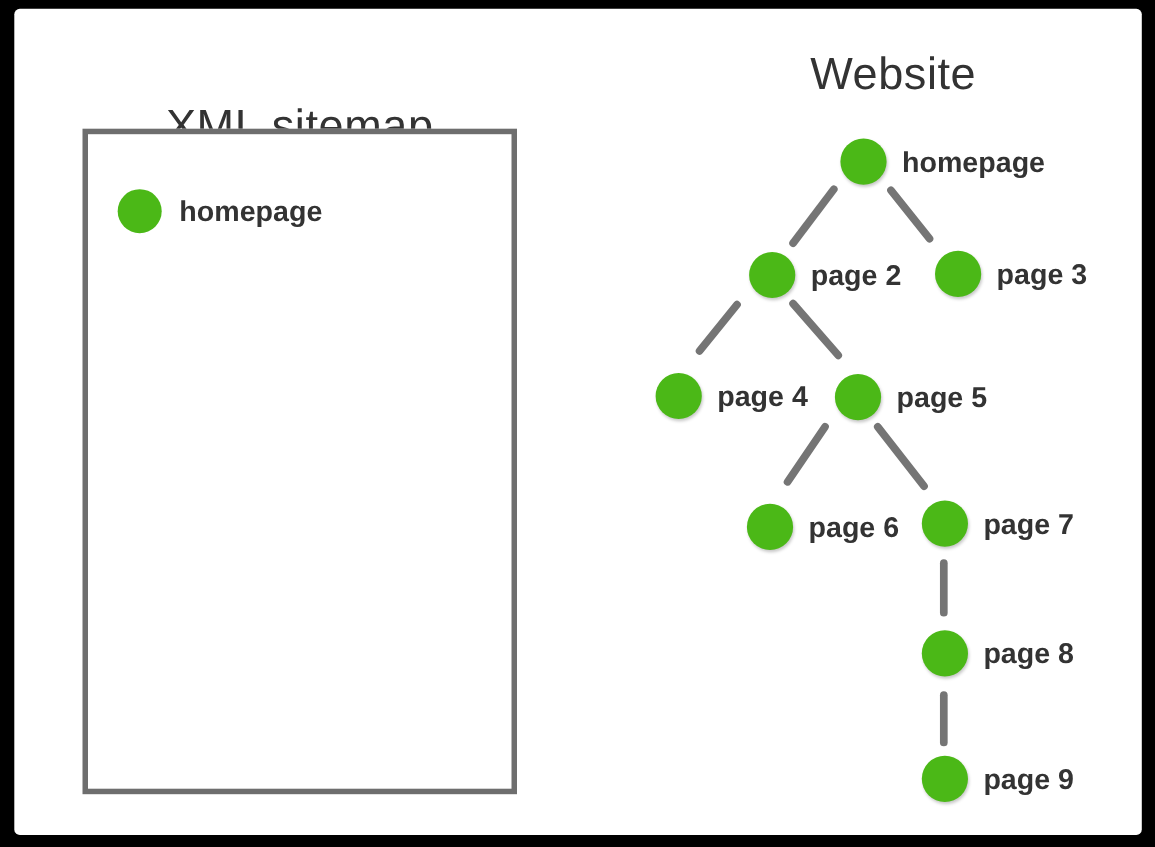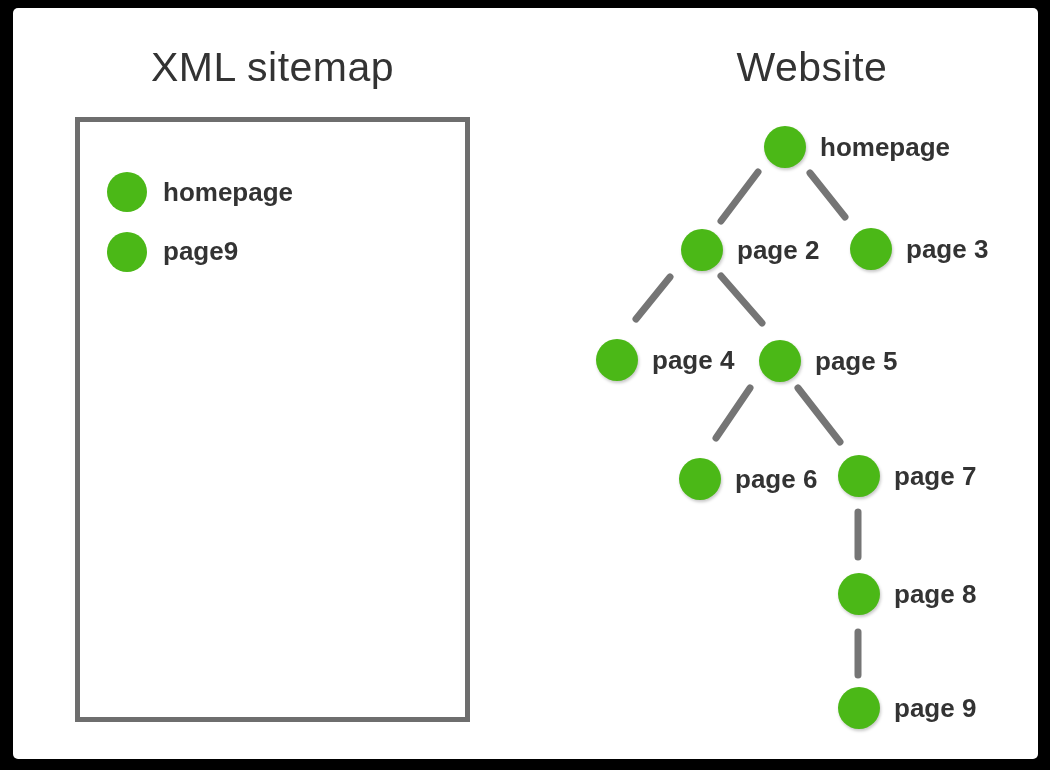--- a/index.html
+++ b/index.html
@@ -28,21 +28,21 @@
   }
   .panel-title {
     position: absolute;
     top: 36px;
     font-size: 41px;
     font-weight: 400;
     color: #333333;
     text-align: center;
     letter-spacing: 0.5px;
   }
-  #left-title  { left: 62px;  width: 395px; }
+  #left-title  { left: 62px;  width: 395px; margin-top: 47px; }
   #right-title { left: 569px; width: 460px; }
 
   .sitemap-box {
     position: absolute;
     left: 62px;              
     top: 109px;              
     width: 385px;            
     height: 595px;           
     border: 5px solid #6e6e6e;
     background: #ffffff;
@@ -102,24 +102,20 @@
     <div class="panel-title" id="left-title">XML sitemap</div>
 
     <div class="panel-title" id="right-title">Website</div>
 
     <div class="sitemap-box">
       <div class="sitemap-list">
           <div class="sitemap-item">
             <span class="dot"></span>
             <span class="label">homepage</span>
           </div>
-          <div class="sitemap-item">
-            <span class="dot"></span>
-            <span class="label">page9</span>
-          </div>
         </div>
     </div>
 
     <svg id="tree-svg" viewBox="13 8 1050 770" preserveAspectRatio="none">
         <line x1="758" y1="172" x2="721" y2="221" stroke="#757575" stroke-width="7" stroke-linecap="round"></line>
         <line x1="810" y1="173" x2="845" y2="217" stroke="#757575" stroke-width="7" stroke-linecap="round"></line>
         <line x1="670" y1="277" x2="636" y2="319" stroke="#757575" stroke-width="7" stroke-linecap="round"></line>
         <line x1="721" y1="276" x2="762" y2="323" stroke="#757575" stroke-width="7" stroke-linecap="round"></line>
         <line x1="750" y1="388" x2="716" y2="438" stroke="#757575" stroke-width="7" stroke-linecap="round"></line>
         <line x1="798" y1="388" x2="840" y2="442" stroke="#757575" stroke-width="7" stroke-linecap="round"></line>

